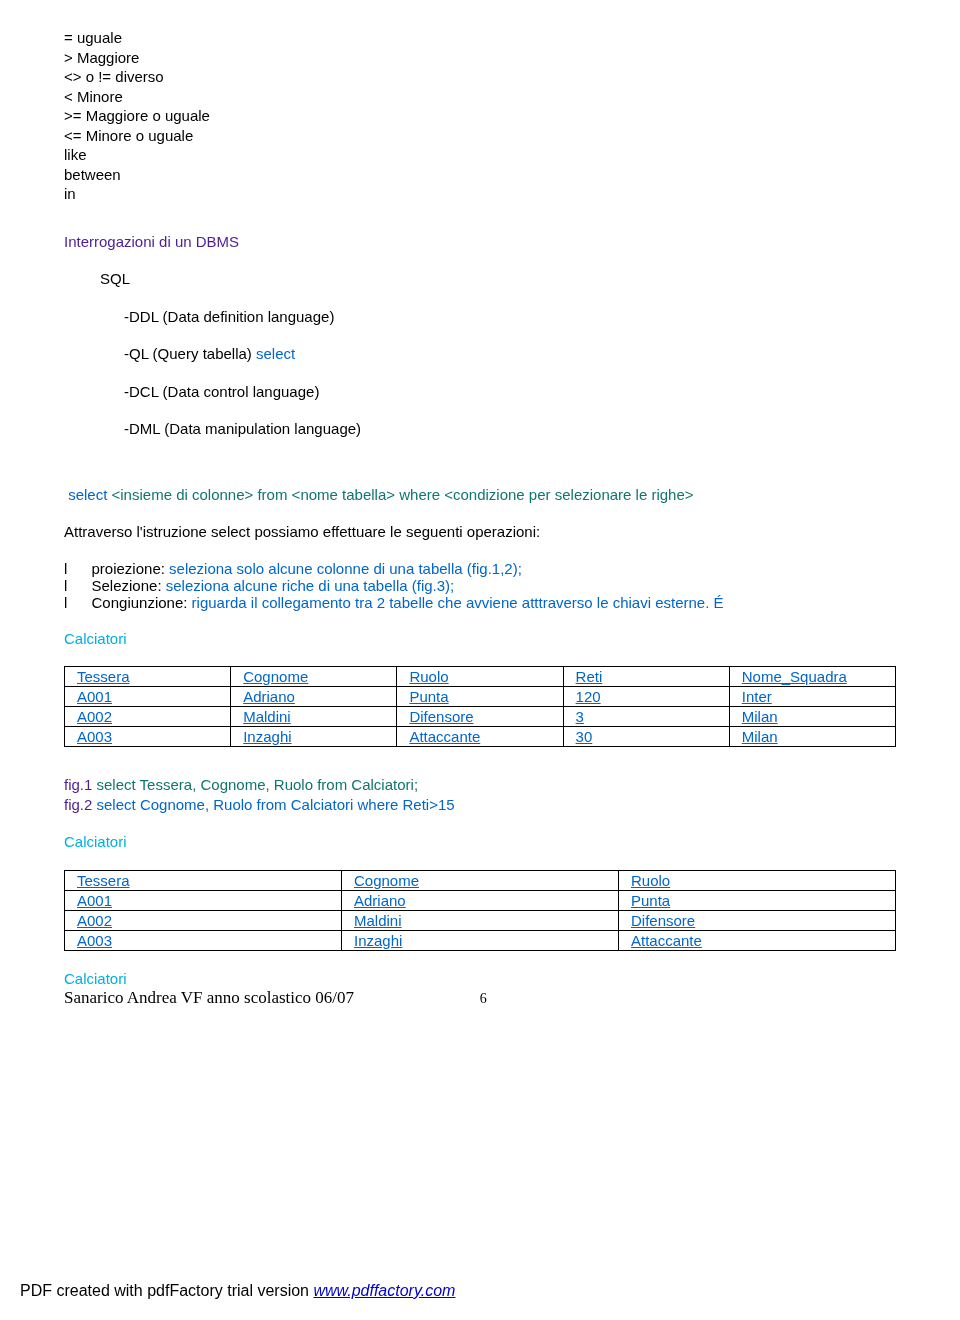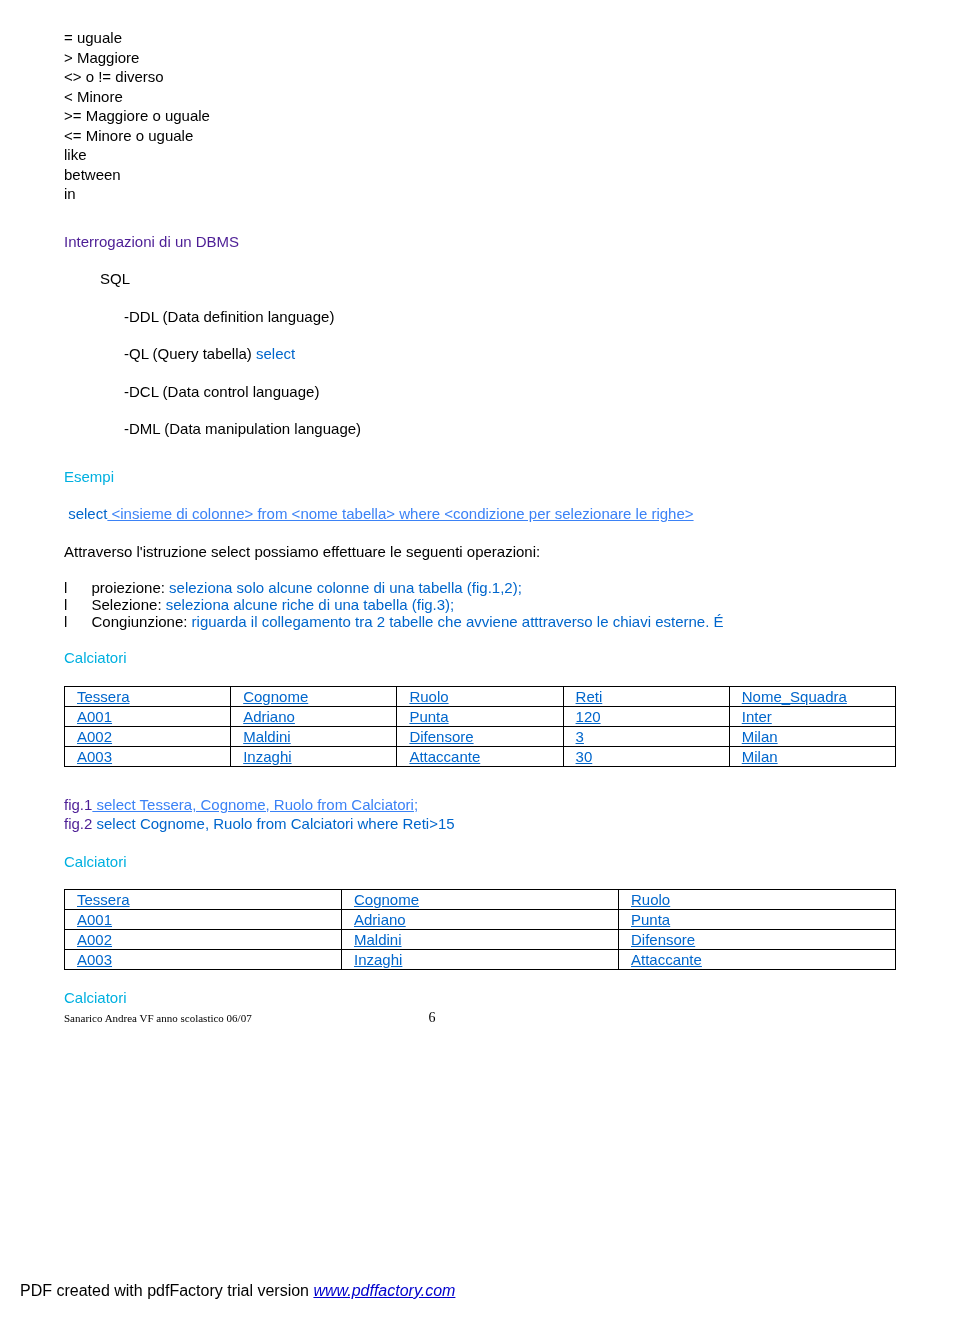--- a/index.html
+++ b/index.html
@@ -11,39 +11,39 @@
     width: 960px;
   }
   .page {
     padding: 28px 64px 20px 64px;
     box-sizing: border-box;
     min-height: 1270px;
   }
   .blk { margin: 0; padding: 0; line-height: 1.3; }
   .red { color: #4c1d95; }
   .blue { color: #0066cc; }
-  .green { color: #3b82f6; text-decoration: underline; }
+  .green { color: #0f766e; }
   .cyan { color: #00b0e0; }
   .indent1 { padding-left: 36px; }
   .indent2 { padding-left: 60px; }
   .spacer-md { height: 18px; }
   .spacer-lg { height: 28px; }
   table { border-collapse: collapse; width: 100%; table-layout: fixed; }
   td {
     border: 1px solid #000;
     padding: 1px 12px;
     color: #0066cc;
     text-decoration: underline;
     font-size: 15px;
   }
   ul.bullets { margin: 0; padding: 0; list-style: none; }
   ul.bullets li { padding-left: 32px; text-indent: -32px; }
   ul.bullets li::before { content: "l"; font-family: Arial; padding-right: 20px; }
   .note-indent { padding-left: 188px; }
-  .footer-small { font-family: "Times New Roman", Times, serif; font-size: 11px; }
+  .footer-small { font-family: "Times New Roman", Times, serif; font-size: 17px; }
   .pdf-footer {
     padding: 12px 20px;
     font-size: 16px;
     font-family: Arial, Helvetica, sans-serif;
   }
   .link { color: #0000cc; text-decoration: underline; font-style: italic; }
   .footer-row { display: flex; align-items: baseline; }
   .footer-row .left { flex: 0 0 auto; }
   .footer-row .center { flex: 1 1 auto; text-align: center; font-size: 14px; font-family: 'Times New Roman', Times, serif;}
 </style>
@@ -73,21 +73,20 @@
   <p class="blk indent2">
     <span>-QL (Query tabella) </span><span class="blue">select</span>
   </p>
   <div class="spacer-md"></div>
   <p class="blk indent2">-DCL (Data control language)</p>
   <div class="spacer-md"></div>
   <p class="blk indent2">-DML (Data manipulation language)</p>
 
   <div class="spacer-lg"></div>
 
-  <p class="blk cyan">Esempi</p>
   <div class="spacer-md"></div>
   <p class="blk">
     &nbsp;<span class="blue">select</span><span class="green"> &lt;insieme di colonne&gt; from &lt;nome tabella&gt; where &lt;condizione per selezionare le righe&gt;</span>
   </p>
   <div class="spacer-md"></div>
   <p class="blk">Attraverso l'istruzione select possiamo effettuare le seguenti operazioni:</p>
   <div class="spacer-md"></div>
 
   <ul class="bullets">
     <li>

